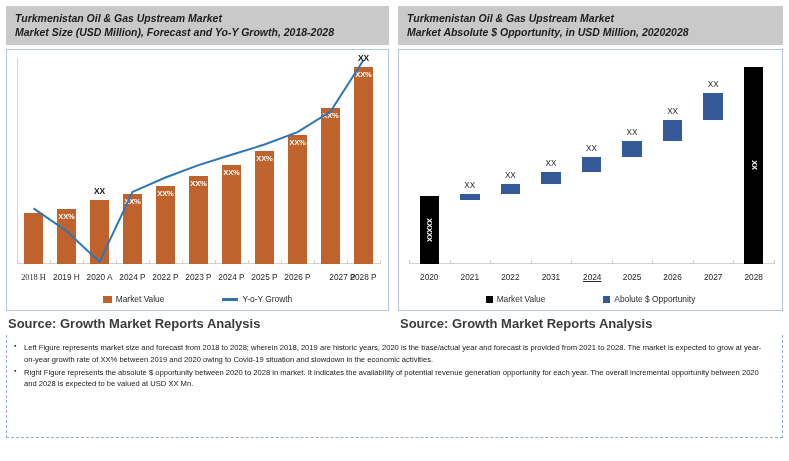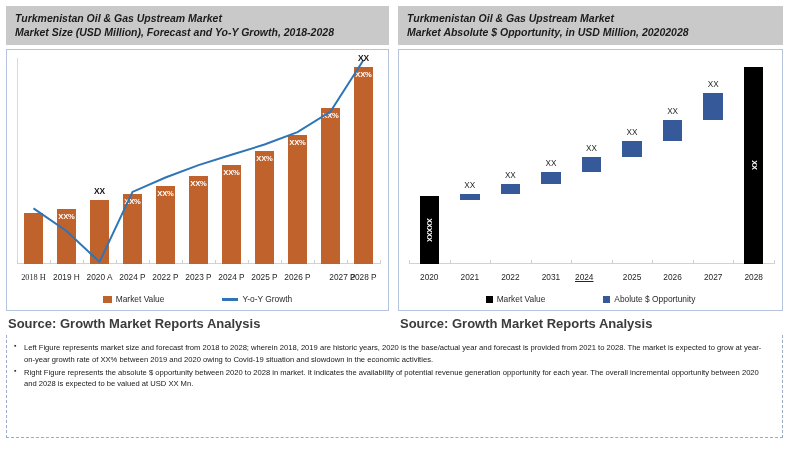--- a/index.html
+++ b/index.html
@@ -267,21 +267,21 @@
             <div class="wlbl-top" style="left: 243.333px; width: 40.5556px; bottom: 148.2px;">XX</div>
             <div class="wbar delta" style="background: rgb(54, 89, 154); left: 294.433px; width: 19.4667px; bottom: 144.2px; height: 26.78px;"></div>
             <div class="wlbl-top" style="left: 283.889px; width: 40.5556px; bottom: 174.98px;">XX</div>
           </div>
       </div>
       <div class="cats" id="cats-right">
           <div class="cat" style="left: 0px; width: 40.5556px; margin-top: 46px;">2020</div>
           <div class="cat" style="left: 40.5556px; width: 40.5556px;">2021</div>
           <div class="cat" style="left: 81.1111px; width: 40.5556px;">2022</div>
           <div class="cat" style="left: 121.667px; width: 40.5556px;">2031</div>
-          <div class="cat" style="left: 155px; width: 40.5556px; text-decoration: underline;">2024</div>
+          <div class="cat" style="left: 163px; width: 40.5556px; text-decoration: underline;">2024</div>
           <div class="cat" style="left: 202.778px; width: 40.5556px;">2025</div>
           <div class="cat" style="left: 243.333px; width: 40.5556px;">2026</div>
           <div class="cat" style="left: 283.889px; width: 40.5556px;">2027</div>
           <div class="cat" style="left: 324.444px; width: 40.5556px;">2028</div>
         </div>
       <div class="legend" id="legend-right">
           <div class="legend-item">
             <span class="swatch-sq" style="background: rgb(0, 0, 0);"></span>
             <span>Market Value</span>
           </div>

